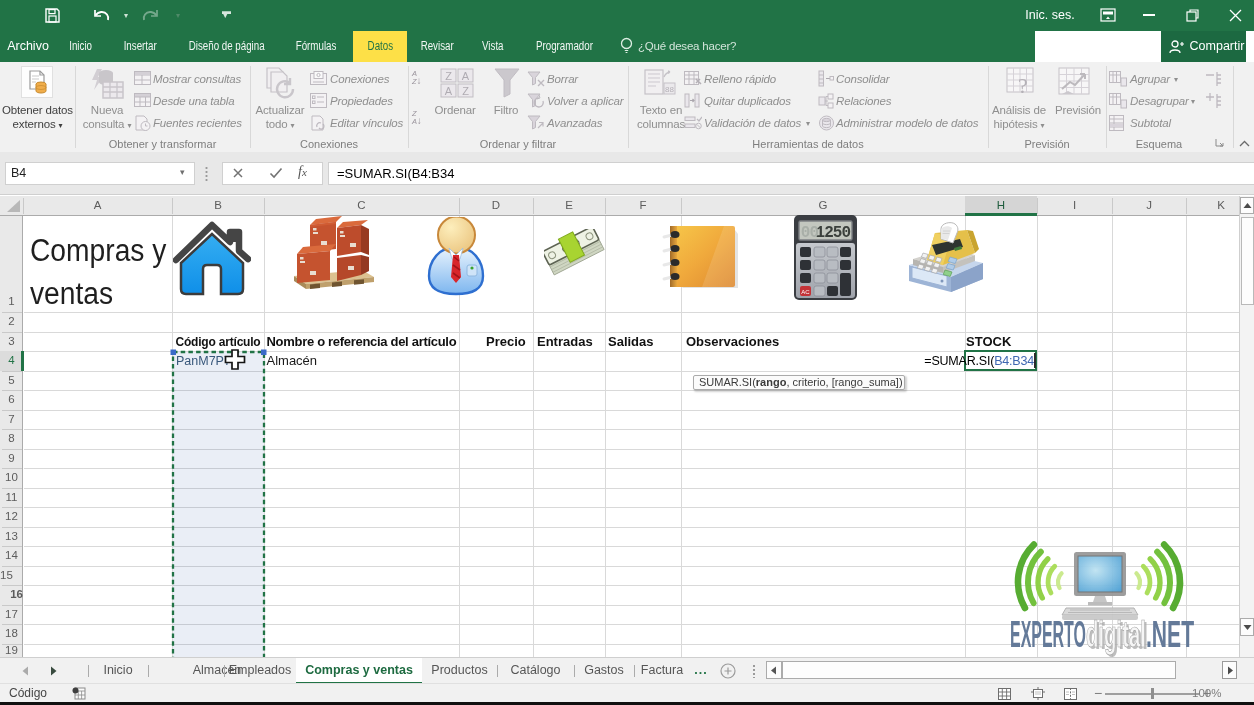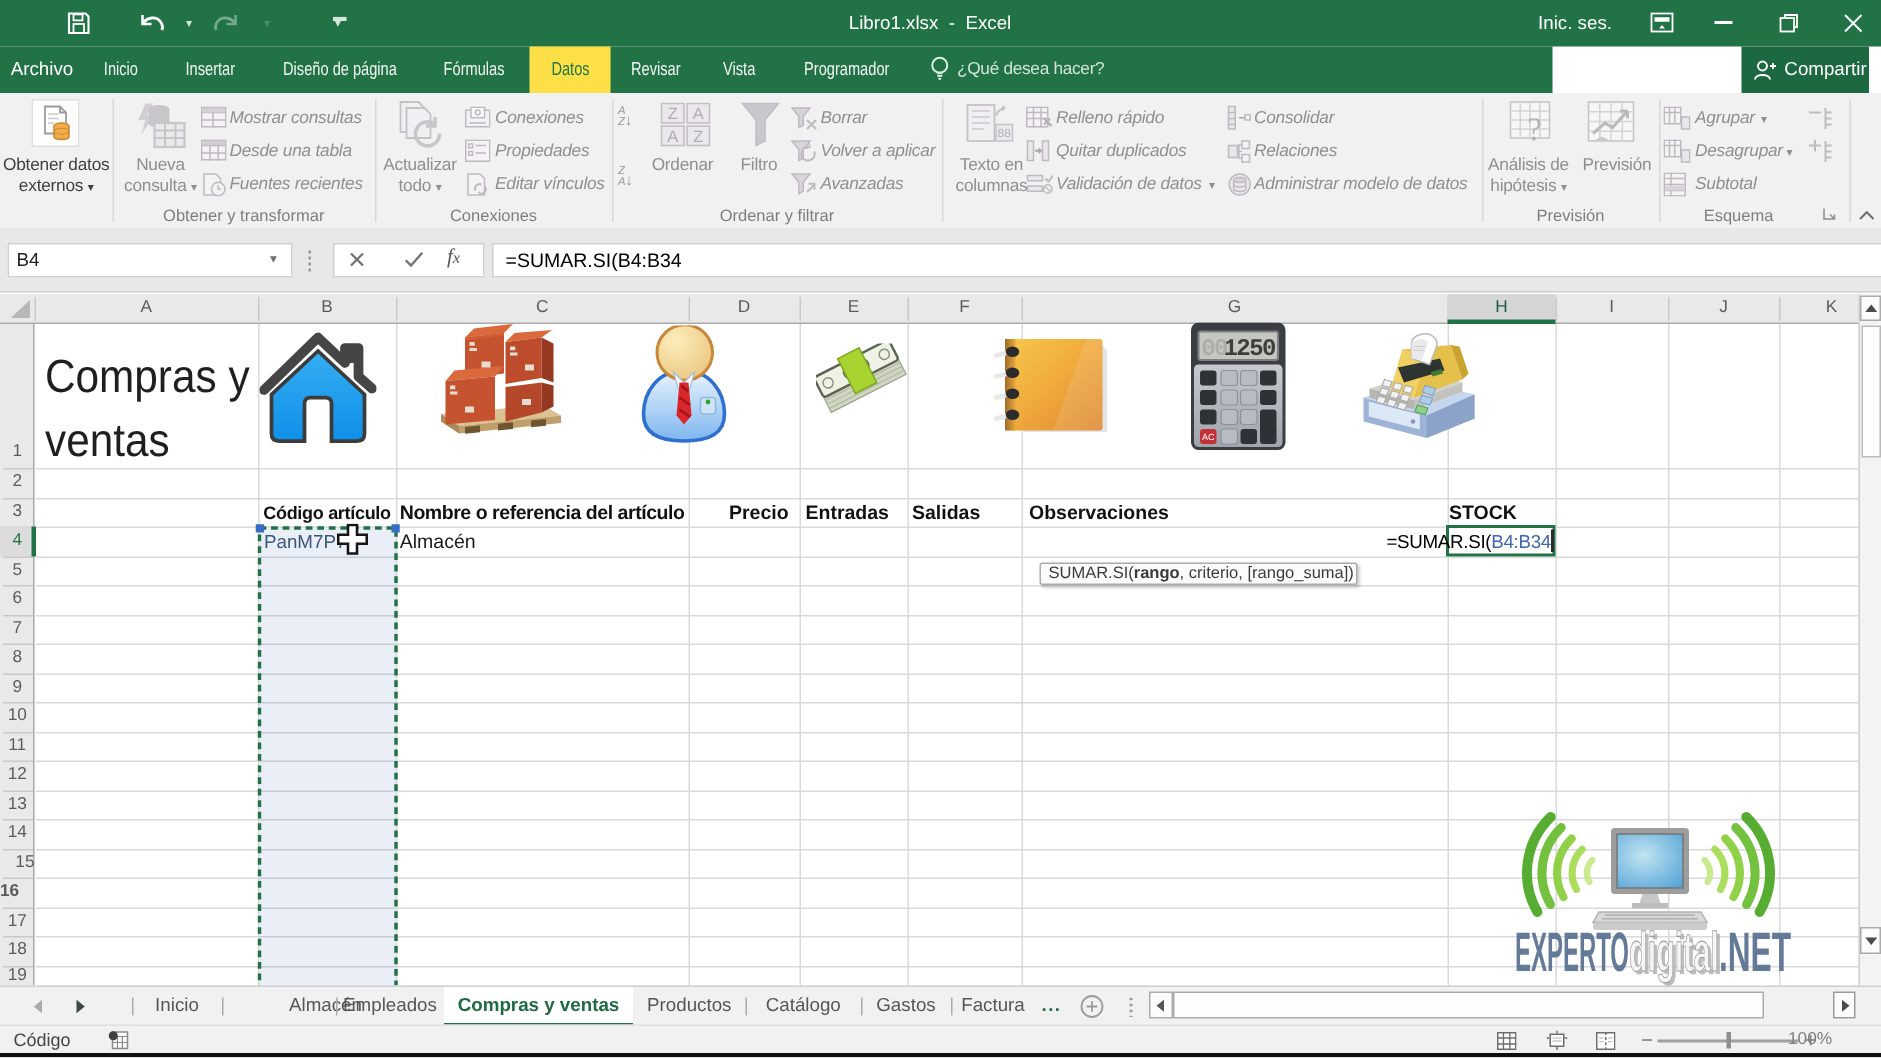--- a/index.html
+++ b/index.html
@@ -58,21 +58,20 @@
 
     <svg class="ab" style="left:140px;top:8px" width="20" height="15" viewBox="0 0 20 15" opacity="0.38">
       <path d="M17 2 L17 8 L11 8" fill="none" stroke="#fff" stroke-width="1.7"></path>
       <path d="M16.5 7.5 C14 3.5 8 2.5 5 6.5 C3.5 8.5 3.5 10.5 4 12" fill="none" stroke="#fff" stroke-width="1.9"></path>
     </svg>
     <span class="ab" style="left:176px;top:11px;font-size:8px;color:#4f8a68;">▾</span>
 
     <span class="ab" style="left:222px;top:6px;font-size:9px;color:#d7e6dd;">▬<br></span>
     <span class="ab" style="left:223px;top:10px;font-size:9px;color:#d7e6dd;">▾</span>
 
-    <div class="ab" style="left:500px;top:0;width:240px;height:31px;line-height:31px;text-align:center;font-size:12.5px;color:#fff;">Libro1.xlsx &nbsp;-&nbsp; Excel</div>
 
     <div class="ab" style="left:1010px;top:0;width:80px;height:31px;line-height:31px;text-align:center;font-size:12.5px;color:#fff;">Inic. ses.</div>
     <svg class="ab" style="left:1100px;top:8px" width="16" height="15" viewBox="0 0 16 15">
       <rect x="1" y="1" width="14" height="12" fill="none" stroke="#fff" stroke-width="1.2"></rect>
       <rect x="3" y="3.5" width="10" height="3" fill="#fff"></rect>
       <path d="M6 11 l2 -2.4 2 2.4 z" fill="#fff"></path>
     </svg>
     <div class="ab" style="left:1143px;top:14px;width:12px;height:1.6px;background:#fff;"></div>
     <svg class="ab" style="left:1186px;top:9px" width="13" height="13" viewBox="0 0 13 13">
       <rect x="1" y="3" width="9" height="9" fill="none" stroke="#fff" stroke-width="1.2"></rect>
@@ -113,20 +112,21 @@
     <div class="gsep" style="left:75px;"></div>
     <div class="gsep" style="left:250px;"></div>
     <div class="gsep" style="left:408px;"></div>
     <div class="gsep" style="left:628px;"></div>
     <div class="gsep" style="left:988px;"></div>
     <div class="gsep" style="left:1106px;"></div>
     <div class="gsep" style="left:1233px;"></div>
     <div class="glabel" style="left:75px;width:175px;">Obtener y transformar</div>
     <div class="glabel" style="left:250px;width:158px;">Conexiones</div>
     <div class="glabel" style="left:408px;width:220px;">Ordenar y filtrar</div>
+    <div class="glabel" style="left:628px;width:360px;">Herramientas de datos</div>
     <div class="glabel" style="left:988px;width:118px;">Previsión</div>
     <div class="glabel" style="left:1106px;width:106px;">Esquema</div>
 
     <svg class="ab" style="left:21px;top:4px" width="32" height="32" viewBox="0 0 32 32">
       <rect x="0.5" y="0.5" width="31" height="31" fill="#fdfdfd" stroke="#e0e0e0"></rect>
       <path d="M9 5 h10 l4 4 v14 h-14 z" fill="#fff" stroke="#9b9b9b" stroke-width="1.2"></path>
       <path d="M19 5 v4 h4" fill="none" stroke="#9b9b9b" stroke-width="1.2"></path>
       <path d="M11 10 h7 M11 13 h7 M11 16 h4" stroke="#c9c9c9" stroke-width="1"></path>
       <ellipse cx="20" cy="18" rx="5" ry="2" fill="#f0ad4a" stroke="#c78a2e"></ellipse>
       <path d="M15 18 v7 c0 1.1 2.2 2 5 2 s5-.9 5-2 v-7" fill="#f0ad4a" stroke="#c78a2e"></path>
@@ -425,23 +425,23 @@
 <div class="ab" style="left:0;top:272.0px;width:23px;height:19.5px;color:#5c5c5c;font-size:11.5px;text-align:center;line-height:19.5px;">10</div>
 <div class="ab" style="left:2px;top:291.5px;width:20px;height:1px;background:#c9c9c9;"></div>
 <div class="ab" style="left:0;top:291.5px;width:23px;height:19.5px;color:#5c5c5c;font-size:11.5px;text-align:center;line-height:19.5px;">11</div>
 <div class="ab" style="left:2px;top:311.0px;width:20px;height:1px;background:#c9c9c9;"></div>
 <div class="ab" style="left:0;top:311.0px;width:23px;height:19.5px;color:#5c5c5c;font-size:11.5px;text-align:center;line-height:19.5px;">12</div>
 <div class="ab" style="left:2px;top:330.5px;width:20px;height:1px;background:#c9c9c9;"></div>
 <div class="ab" style="left:0;top:330.5px;width:23px;height:19.5px;color:#5c5c5c;font-size:11.5px;text-align:center;line-height:19.5px;">13</div>
 <div class="ab" style="left:2px;top:350.0px;width:20px;height:1px;background:#c9c9c9;"></div>
 <div class="ab" style="left:0;top:350.0px;width:23px;height:19.5px;color:#5c5c5c;font-size:11.5px;text-align:center;line-height:19.5px;">14</div>
 <div class="ab" style="left:2px;top:369.5px;width:20px;height:1px;background:#c9c9c9;"></div>
-<div class="ab" style="left:0;top:369.5px;width:23px;height:19.5px;color:#5c5c5c;font-size:11.5px;text-align:right;line-height:19.5px;">15</div>
+<div class="ab" style="left:0;top:369.5px;width:23px;height:19.5px;color:#5c5c5c;font-size:11.5px;text-align:left;line-height:19.5px;">15</div>
 <div class="ab" style="left:2px;top:389.0px;width:20px;height:1px;background:#c9c9c9;"></div>
-<div class="ab" style="left:0;top:389.0px;width:23px;height:19.5px;color:#5c5c5c;font-size:11.5px;text-align:left;line-height:19.5px;font-weight:bold;">16</div>
+<div class="ab" style="left:0;top:389.0px;width:23px;height:19.5px;color:#5c5c5c;font-size:11.5px;text-align:right;line-height:19.5px;font-weight:bold;">16</div>
 <div class="ab" style="left:2px;top:408.5px;width:20px;height:1px;background:#c9c9c9;"></div>
 <div class="ab" style="left:0;top:408.5px;width:23px;height:19.5px;color:#5c5c5c;font-size:11.5px;text-align:center;line-height:19.5px;">17</div>
 <div class="ab" style="left:2px;top:428.0px;width:20px;height:1px;background:#c9c9c9;"></div>
 <div class="ab" style="left:0;top:428.0px;width:23px;height:19.5px;color:#5c5c5c;font-size:11.5px;text-align:center;line-height:19.5px;">18</div>
 <div class="ab" style="left:2px;top:447.5px;width:20px;height:1px;background:#c9c9c9;"></div>
 <div class="ab" style="left:0;top:447.5px;width:23px;height:13.5px;color:#5c5c5c;font-size:11.5px;text-align:center;line-height:13.5px;">19</div>
 <div class="ab" style="left:21px;top:155.0px;width:3px;height:19.5px;background:#217346;"></div>
 </div>
     <div id="cells">
 <div class="ab" style="left:30px;top:34px;width:220px;font-size:31px;line-height:42.5px;color:#1f1f1f;transform:scaleX(0.91);transform-origin:0 0;">Compras y ventas</div>

